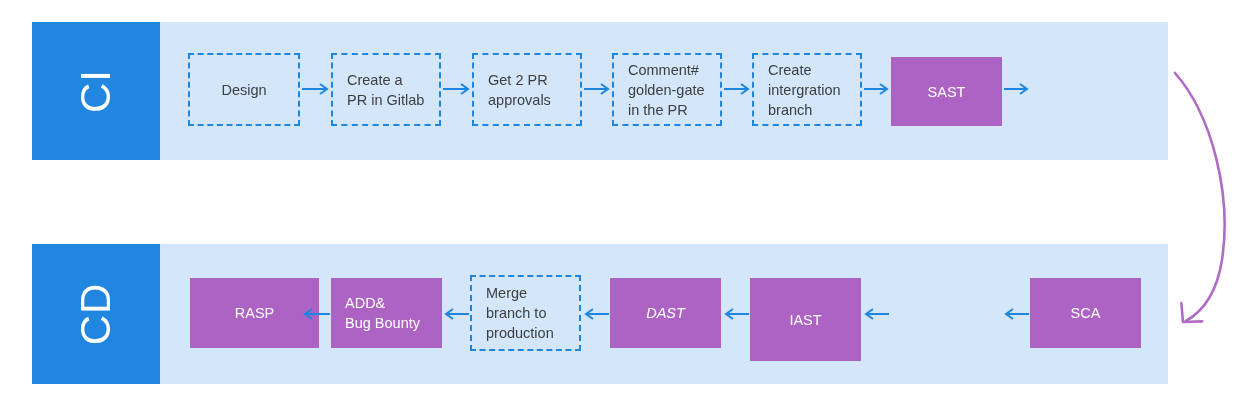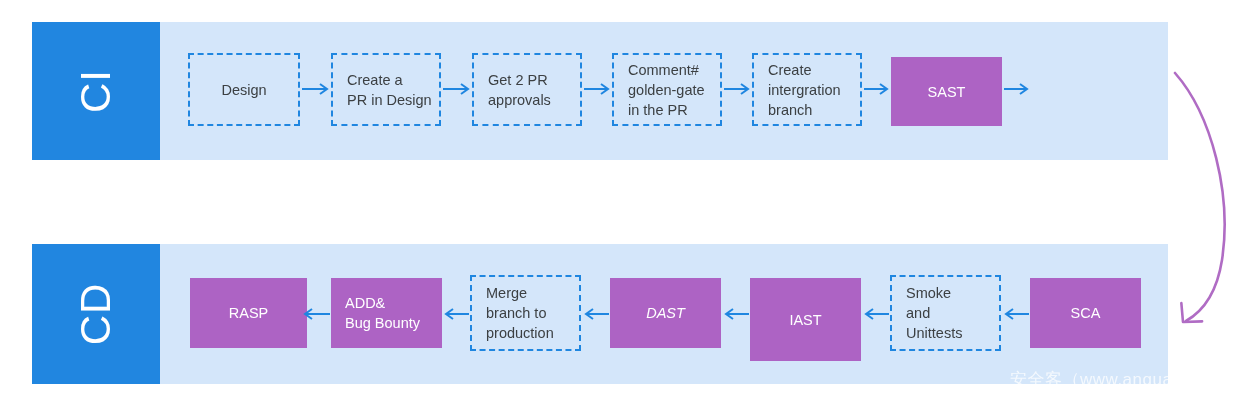--- a/index.html
+++ b/index.html
@@ -128,21 +128,21 @@
 
 <div class="canvas">
 
   <div class="band ci"></div>
   <div class="stage-tab ci">
     <div class="stage-label">CI</div>
   </div>
 
   <div class="node dashed center" style="left:188px;top:53px;width:112px;height:73px;">Design</div>
   <div class="node dashed left" style="left:331px;top:53px;width:110px;height:73px;">Create a
-PR in Design</div>
+PR in Gitlab</div>
   <div class="node dashed left" style="left:472px;top:53px;width:110px;height:73px;">Get 2 PR
 approvals</div>
   <div class="node dashed left" style="left:752px;top:53px;width:110px;height:73px;">Create
 intergration
 branch</div>
   <div class="node dashed left" style="left:612px;top:53px;width:110px;height:73px;">Comment#
 golden-gate
 in the PR</div>
   <div class="node solid center" style="left:891px;top:57px;width:111px;height:69px;">SAST</div>
 
@@ -182,31 +182,28 @@
         <polyline points="17,3 24,8 17,13" fill="none" stroke="#1f86e0" stroke-width="2"></polyline>
       </svg>
   </div>
 
 
   <div class="band cd"></div>
   <div class="stage-tab cd">
     <div class="stage-label">CD</div>
   </div>
 
-  <div class="node solid center" style="left:190px;top:278px;width:117px;height:70px;">RASP</div>
+  <div class="node solid center" style="left:190px;top:278px;width:129px;height:70px;">RASP</div>
   <div class="node solid left" style="left:331px;top:278px;width:111px;height:70px;">ADD&amp;
 Bug Bounty</div>
   <div class="node dashed left" style="left:470px;top:275px;width:111px;height:76px;">Merge
 branch to
 production</div>
   <div class="node solid center" style="left:610px;top:278px;width:111px;height:70px;font-style:italic;">DAST</div>
   <div class="node solid center" style="left:750px;top:278px;width:111px;height:83px;">IAST</div>
-  <div class="node dashed left" style="left:890px;top:275px;width:111px;height:76px;">Smoke
-and
-Unittests</div>
   <div class="node solid center" style="left:1030px;top:278px;width:111px;height:70px;">SCA</div>
 
   <div class="arrow" style="left:301px;top:303px;width:30px;">
     <svg width="30" height="16" viewBox="0 0 30 16">
         <line x1="29" y1="8" x2="5" y2="8" stroke="#1f86e0" stroke-width="2"></line>
         <polyline points="11,3 4,8 11,13" fill="none" stroke="#1f86e0" stroke-width="2"></polyline>
       </svg>
   </div>
   <div class="arrow" style="left:442px;top:303px;width:28px;">
     <svg width="28" height="16" viewBox="0 0 28 16">
@@ -239,15 +236,14 @@
       </svg>
   </div>
 
   <div class="loop-arrow">
     <svg width="95" height="290" viewBox="0 0 95 290">
       <path d="M 25 18 C 62 60, 82 140, 72 205 C 66 243, 50 258, 36 266" fill="none" stroke="#b06cc4" stroke-width="2.6" stroke-linecap="round"></path>
       <polyline points="34,248 33,267 52,269" fill="none" stroke="#b06cc4" stroke-width="2.6" stroke-linecap="round" stroke-linejoin="round" transform="rotate(-8 33 267)"></polyline>
     </svg>
   </div>
 
-  <div class="watermark">安全客（www.anquanke</div>
 
 </div>
 
 </body></html>

